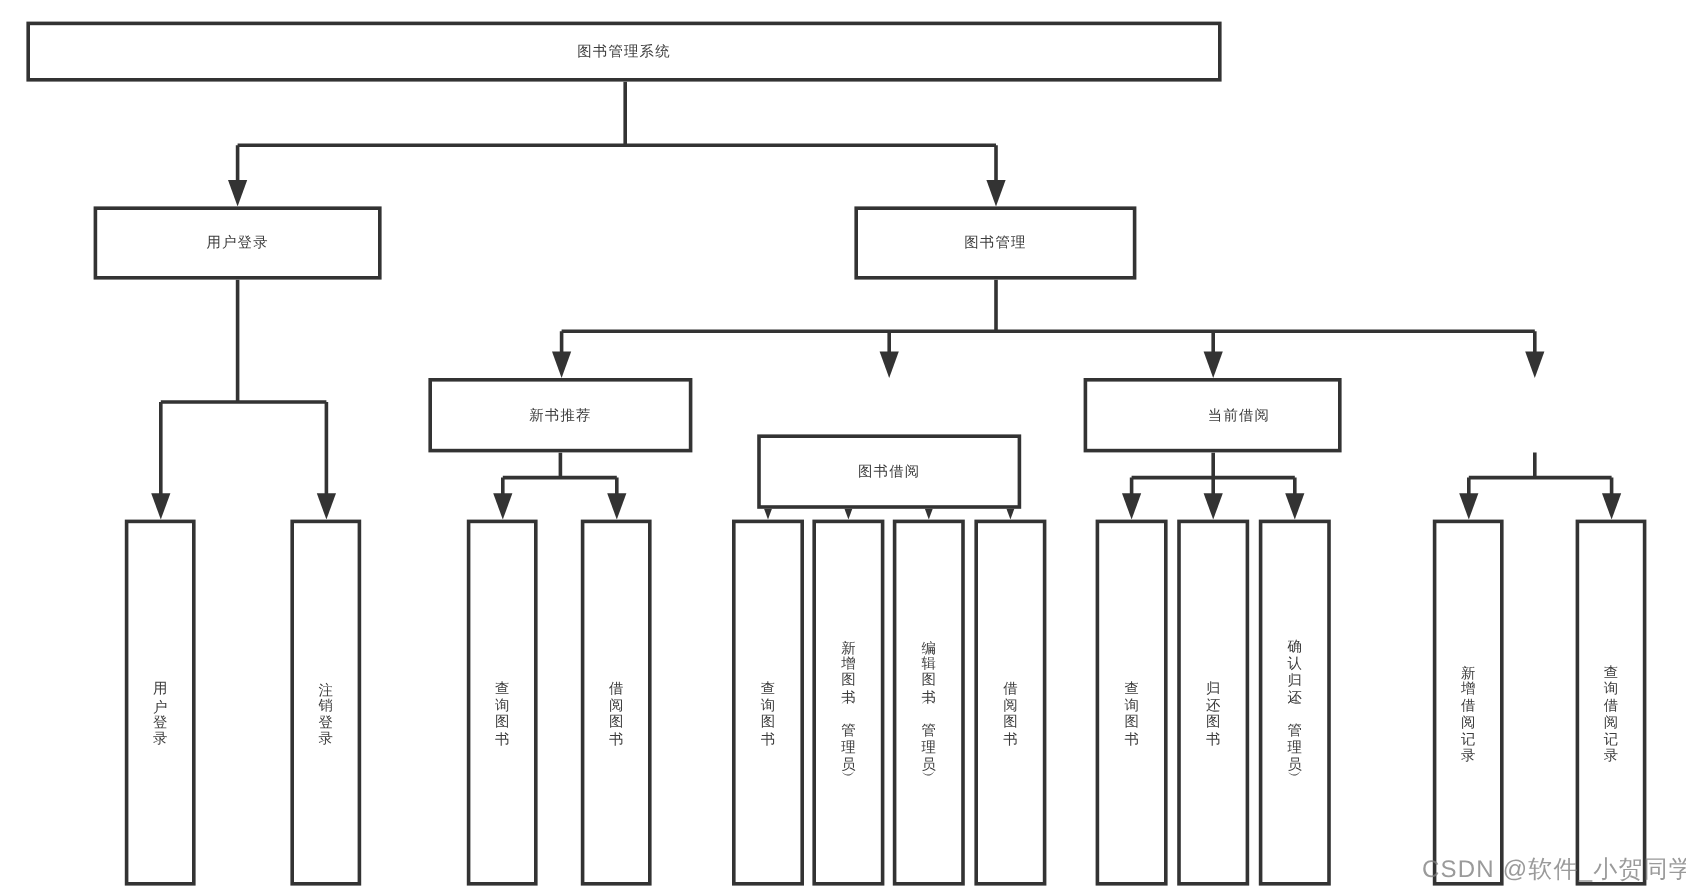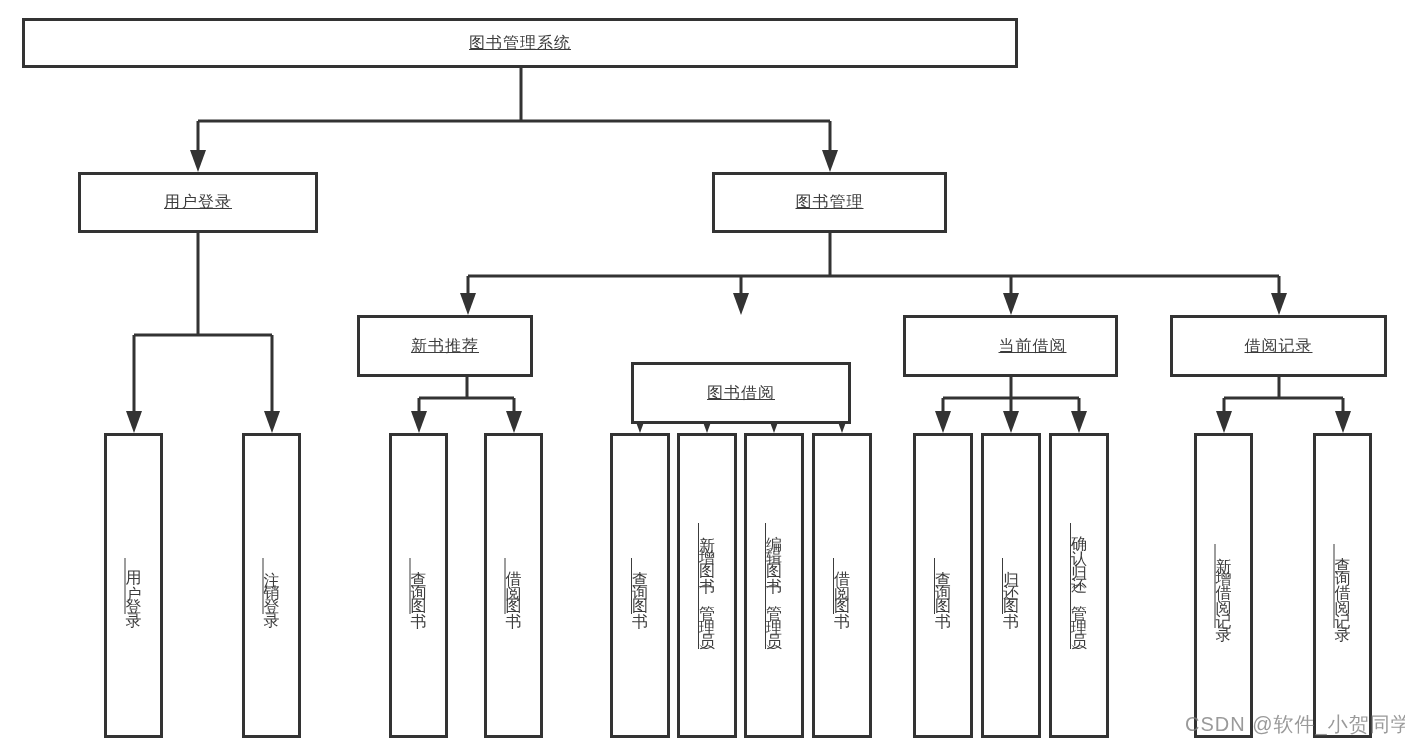--- a/index.html
+++ b/index.html
@@ -22,24 +22,23 @@
     box-sizing: border-box;
     background: #ffffff;
     border: 3px solid #333333;
     display: flex;
     align-items: center;
     justify-content: center;
     color: #3c3c3c;
     z-index: 2;
   }
   .node .label {
-    font-size: 16px;
+    font-size: 12px;
     letter-spacing: 1px;
     white-space: nowrap;
-    text-decoration: underline;
   }
   .leaf .label {
     writing-mode: vertical-rl;
     text-orientation: mixed;
     letter-spacing: 14px;
     line-height: 1;
     white-space: normal;
   }
   .watermark {
     position: absolute;
@@ -104,31 +103,28 @@
     <span class="label">图书管理系统</span>
   </div>
 
   <div class="node" style="left:78px; top:172px; width:240px; height:61px;">
     <span class="label">用户登录</span>
   </div>
   <div class="node" style="left:712px; top:172px; width:235px; height:61px;">
     <span class="label">图书管理</span>
   </div>
 
-  <div class="node" style="left:357px; top:315px; width:176px; height:62px;">
+  <div class="node" style="left:357px; top:315px; width:220px; height:62px;">
     <span class="label">新书推荐</span>
   </div>
   <div class="node" style="left:631px; top:315px; width:220px; height:62px;margin-top:47px;">
     <span class="label">图书借阅</span>
   </div>
   <div class="node" style="left:903px; top:315px; width:215px; height:62px;padding-left:44px;">
     <span class="label">当前借阅</span>
-  </div>
-  <div class="node" style="left:1170px; top:315px; width:217px; height:62px;">
-    <span class="label">借阅记录</span>
   </div>
 
   <div class="node leaf" style="left:104px; top:433px; width:59px; height:305px;">
     <span class="label">用户登录</span>
   </div>
   <div class="node leaf" style="left:242px; top:433px; width:59px; height:305px;">
     <span class="label">注销登录</span>
   </div>
 
   <div class="node leaf" style="left:389px; top:433px; width:59px; height:305px;">

